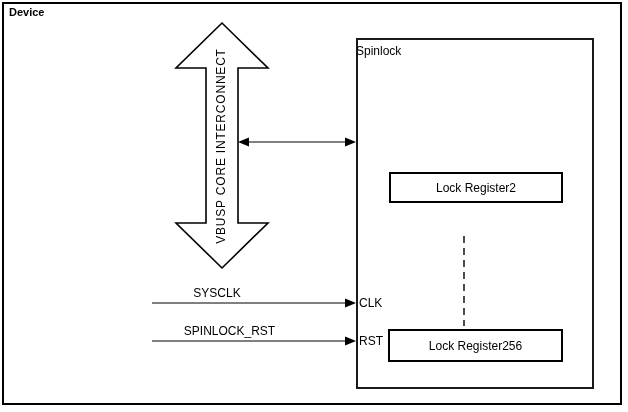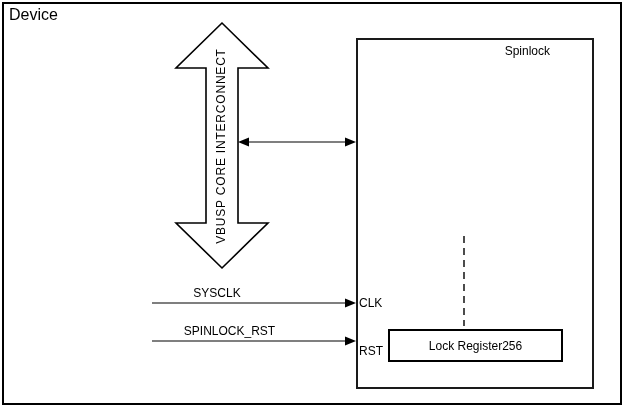--- a/index.html
+++ b/index.html
@@ -5,49 +5,49 @@
   html,body { margin:0; padding:0; background:#ffffff; }
   .canvas {
     position:relative; width:628px; height:412px; background:#ffffff;
     font-family:"Liberation Sans", sans-serif; font-size:12px; color:#000;
     overflow:hidden;
   }
   .device-border {
     position:absolute; left:2px; top:2px; width:620px; height:403px;
     border:2px solid #000; box-sizing:border-box; background:#fff;
   }
-  .device-label { position:absolute; left:9px; top:6px; font-size:16px; }
+  .device-label { position:absolute; left:9px; top:6px; font-size:11px;font-weight:bold; }
   .svg-layer { position:absolute; left:0; top:0; pointer-events:none; }
   .box {
     position:absolute; border:2px solid #000; box-sizing:border-box;
     background:#fff; display:flex; align-items:center; justify-content:center;
     text-align:center;
   }
   .spinlock-box {
     position:absolute; left:356px; top:38px; width:238px; height:351px;
     border:2px solid #1a1a1a; box-sizing:border-box; background:transparent;
   }
   .spinlock-title {
-    position:absolute; left:356px; top:44px; width:194px; text-align:right;
+    position:absolute; left:356px; top:44px; width:194px; text-align:left;
   }
   .reg1   { left:389px; top:110px; width:174px; height:31px; }
   .reg2   { left:389px; top:172px; width:174px; height:31px; }
   .reg256 { left:388px; top:329px; width:175px; height:33px; }
   .mss    { left:22px;  top:281px; width:130px; height:87px; }
   .vbusp-label {
     position:absolute; left:117px; top:138px; width:210px; height:16px;
     text-align:center; transform:rotate(-90deg); transform-origin:center;
     font-size:12px; letter-spacing:0.8px; white-space:nowrap;
   }
   .sig-label { position:absolute; text-align:center; font-size:12px; }
   .sysclk-label { left:157px; top:286px; width:120px; }
   .rstsig-label { left:152px; top:324px; width:155px; }
   .port-label { position:absolute; font-size:12px; }
   .clk-label { left:359px; top:296px;text-align:center; }
-  .rst-label { left:359px; top:344px; }
+  .rst-label { left:359px; top:334px; }
 </style>
 </head>
 <body>
 
 <div class="canvas">
 
   <div class="device-border"></div>
 
   <div class="device-label">Device</div>
 
@@ -73,20 +73,23 @@
 
     <line x1="464" y1="236" x2="464" y2="326" stroke="#000000" stroke-width="1.4" stroke-dasharray="7 5"></line>
   </svg>
 
   <div class="vbusp-label">VBUSP CORE INTERCONNECT</div>
 
   <div class="spinlock-box"></div>
   <div class="spinlock-title">Spinlock</div>
 
 
+  <div class="box reg2">
+    <span>Lock Register2</span>
+  </div>
 
   <div class="box reg256">
     <span>Lock Register256</span>
   </div>
 
   <div class="port-label clk-label">CLK</div>
   <div class="port-label rst-label">RST</div>
 
 
   <div class="sig-label rstsig-label">SPINLOCK_RST</div>

